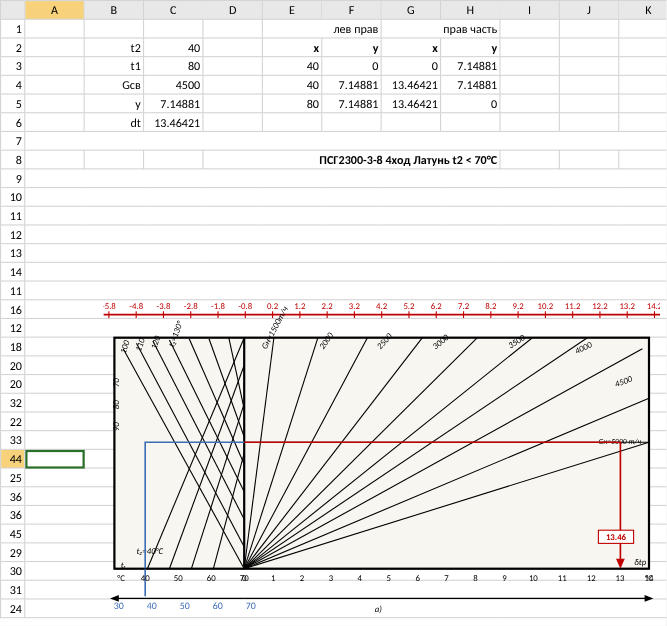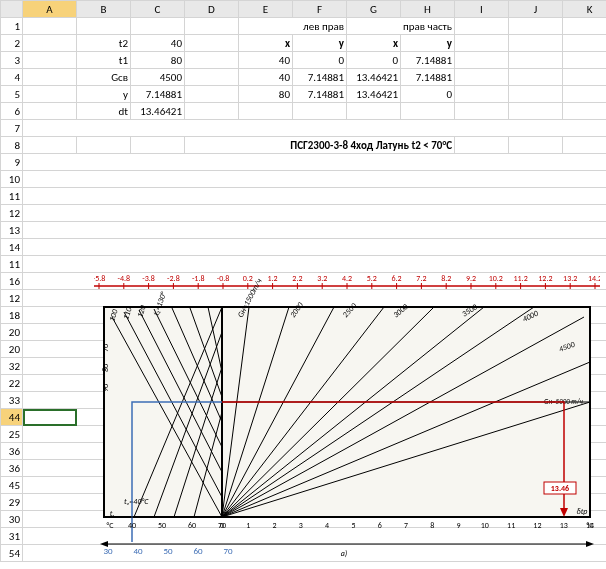--- a/index.html
+++ b/index.html
@@ -243,21 +243,21 @@
         </tr>
 <tr>
           <td class="rowhdr">30</td>
           <td colspan="11"></td>
         </tr>
 <tr>
           <td class="rowhdr">31</td>
           <td colspan="11"></td>
         </tr>
 <tr>
-          <td class="rowhdr">54</td>
+          <td class="rowhdr">24</td>
           <td colspan="11"></td>
         </tr>
 </tbody>
     </table>
 
 <div class="chartwrap">
 <svg width="506" height="286" viewBox="0 0 506 286">
 
   <line x1="0" y1="14" x2="506" y2="14" stroke="#c00000" stroke-width="1.5"></line>
   <g font-size="8" fill="#c00000" text-anchor="middle">

